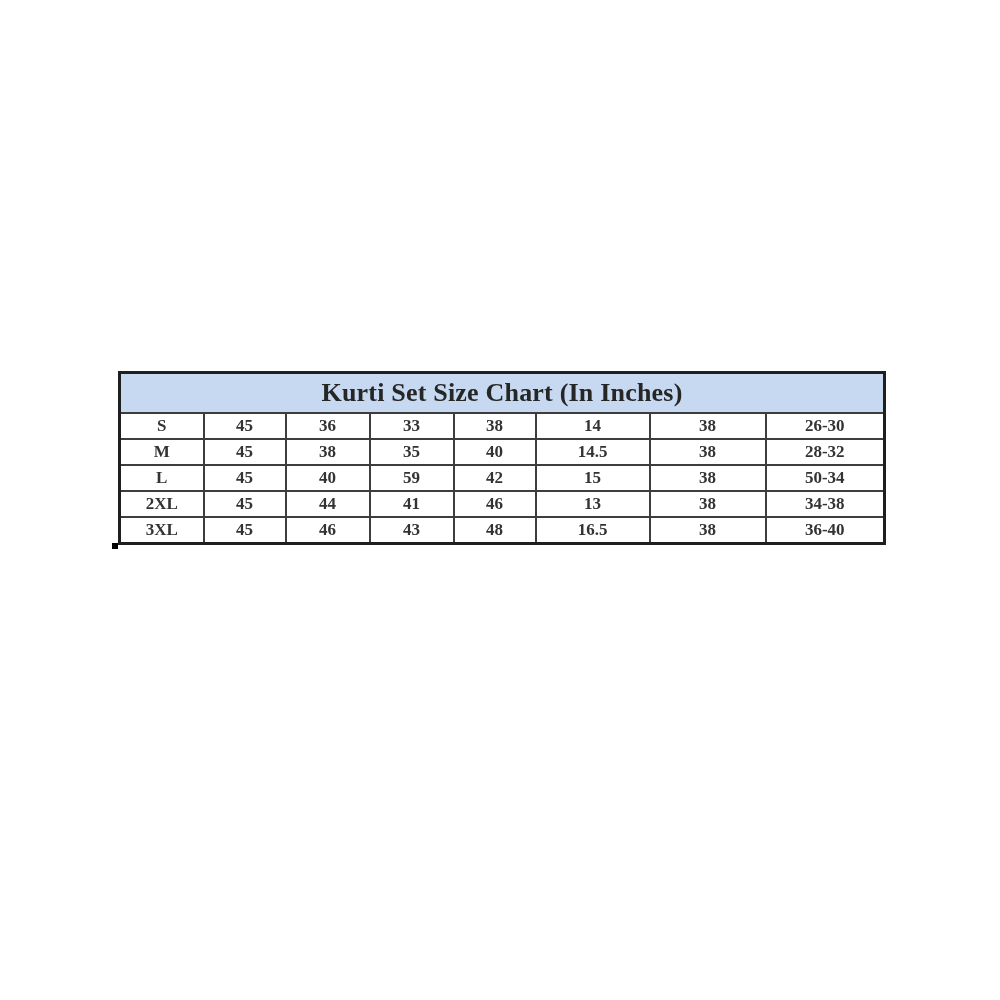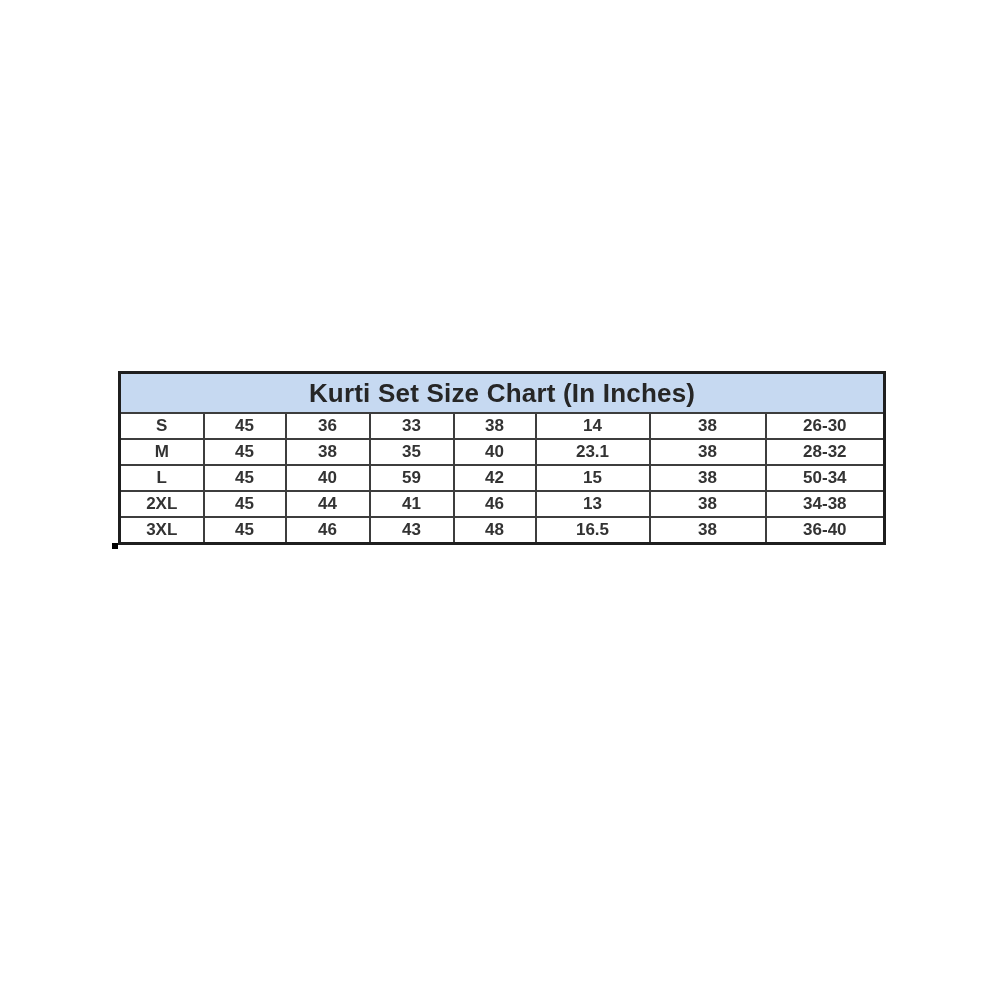--- a/index.html
+++ b/index.html
@@ -7,20 +7,21 @@
     padding: 0;
     background: #ffffff;
     font-family: "Liberation Sans", sans-serif;
   }
   .canvas {
     position: relative;
     width: 1000px;
     height: 1000px;
     background: #ffffff;
     overflow: hidden;
+    font-family: Liberation Serif, serif;
   }
   .table-wrap {
     position: absolute;
     left: 118px;
     top: 371px;
     width: 765px;
   }
   table.size-chart {
     border-collapse: collapse;
     table-layout: fixed;
@@ -96,21 +97,21 @@
             <td class="data-cell">14</td>
             <td class="data-cell">38</td>
             <td class="data-cell">26-30</td>
           </tr>
           <tr>
             <td class="data-cell">M</td>
             <td class="data-cell">45</td>
             <td class="data-cell">38</td>
             <td class="data-cell">35</td>
             <td class="data-cell">40</td>
-            <td class="data-cell">23.1</td>
+            <td class="data-cell">14.5</td>
             <td class="data-cell">38</td>
             <td class="data-cell">28-32</td>
           </tr>
           <tr>
             <td class="data-cell">L</td>
             <td class="data-cell">45</td>
             <td class="data-cell">40</td>
             <td class="data-cell">59</td>
             <td class="data-cell">42</td>
             <td class="data-cell">15</td>

